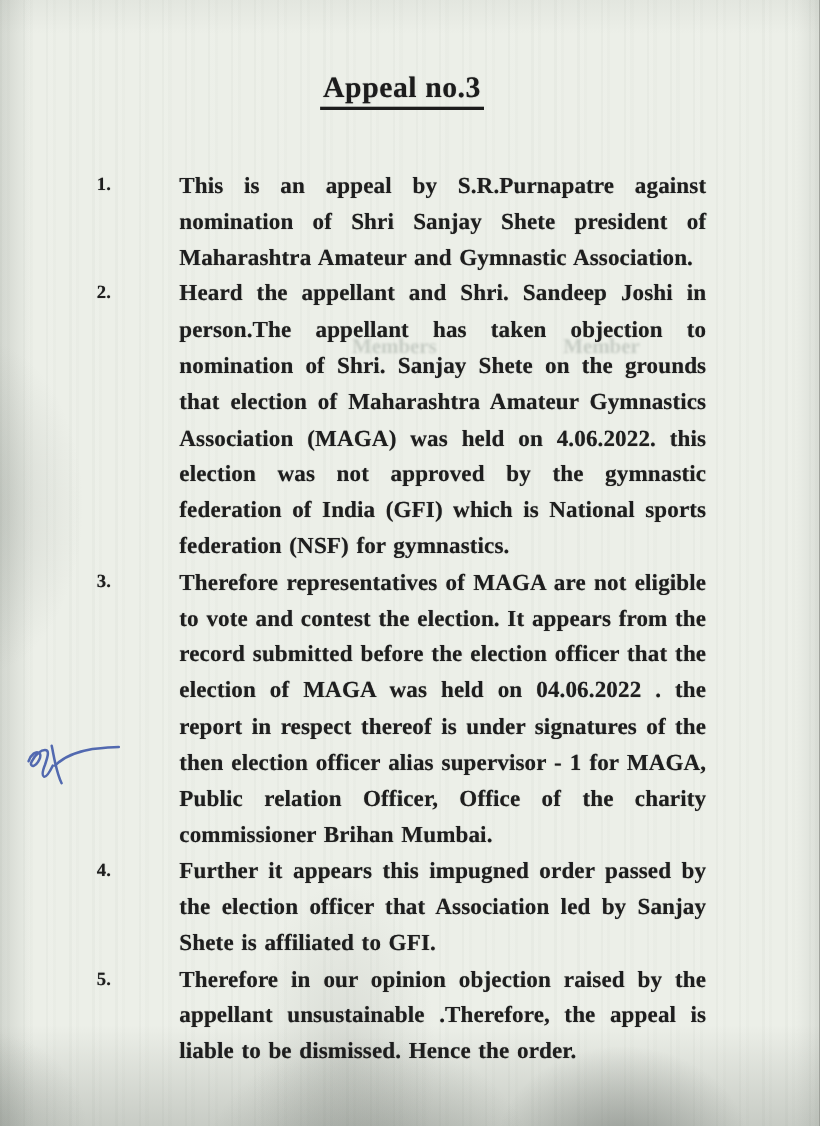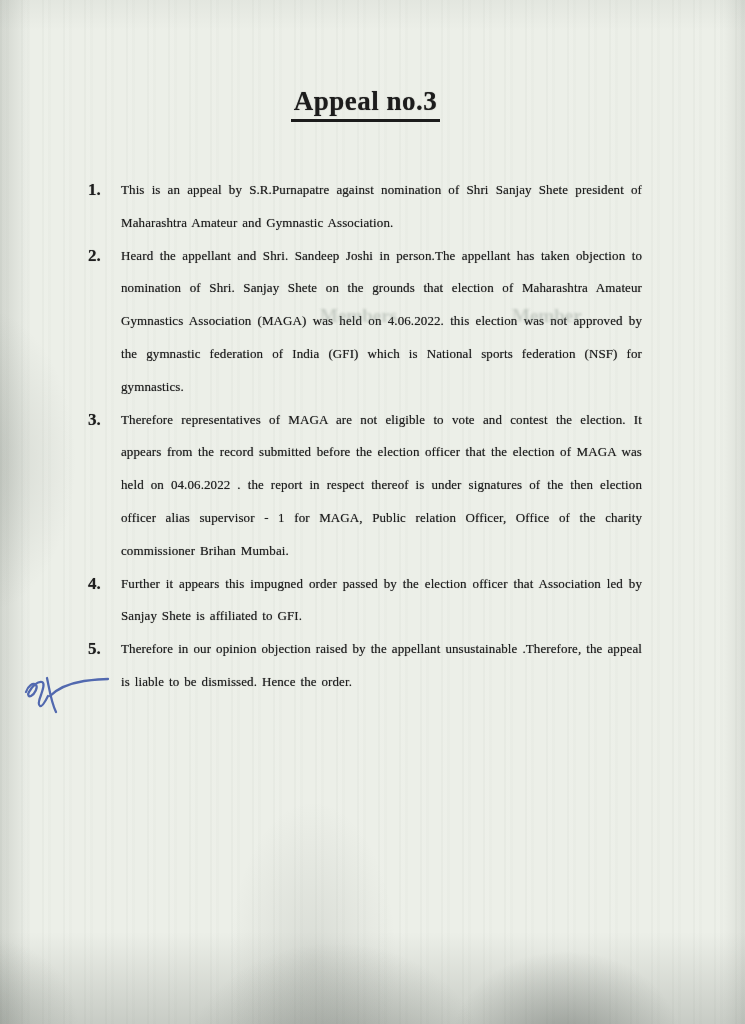--- a/index.html
+++ b/index.html
@@ -30,21 +30,21 @@
       linear-gradient(to bottom, rgba(120,127,120,0.08), rgba(120,127,120,0) 3%),
       
       repeating-linear-gradient(90deg,
         rgba(95,108,95,0.035) 0px, rgba(95,108,95,0.035) 2px,
         rgba(255,255,255,0.03) 2px, rgba(255,255,255,0.03) 6px,
         rgba(95,108,95,0.02) 6px, rgba(95,108,95,0.02) 9px,
         rgba(255,255,255,0.0) 9px, rgba(255,255,255,0.0) 21px),
       linear-gradient(#ecefe8, #ecefe8);
   }
   .title-wrap {
-    padding-top: 86px;
+    padding-top: 64px;
     text-align: center;
   }
   .doc-title {
     display: inline-block;
     margin: 0 14px 0 0;
     font-size: 27px;
     font-weight: bold;
     letter-spacing: 0.5px;
     color: #1c1c1c;
     border-bottom: 3px solid #1c1c1c;
@@ -64,29 +64,30 @@
     flex: none;
     width: 33px;
     font-size: 17px;
     font-weight: bold;
     line-height: 32.8px;
     color: #1e1e1e;
     text-shadow: 0 0 0.8px rgba(30,30,30,0.6);
   }
   .para-text {
     flex: 1;
-    font-size: 13px;
-    font-weight: normal;
+    font-size: 21px;
+    font-weight: bold;
     line-height: 32.8px;
     text-align: justify;
     text-align-last: left;
     word-spacing: 1.5px;
     letter-spacing: 0.1px;
     color: #1e1e1e;
     text-shadow: 0 0 0.8px rgba(30,30,30,0.6);
+    margin-left: 42px;
   }
   .ghost-word {
     position: absolute;
     font-size: 19px;
     font-weight: bold;
     color: rgba(122,134,124,0.32);
     filter: blur(1.2px);
     user-select: none;
   }
   .ghost-word.g1 { left: 320px; top: 305px; }

